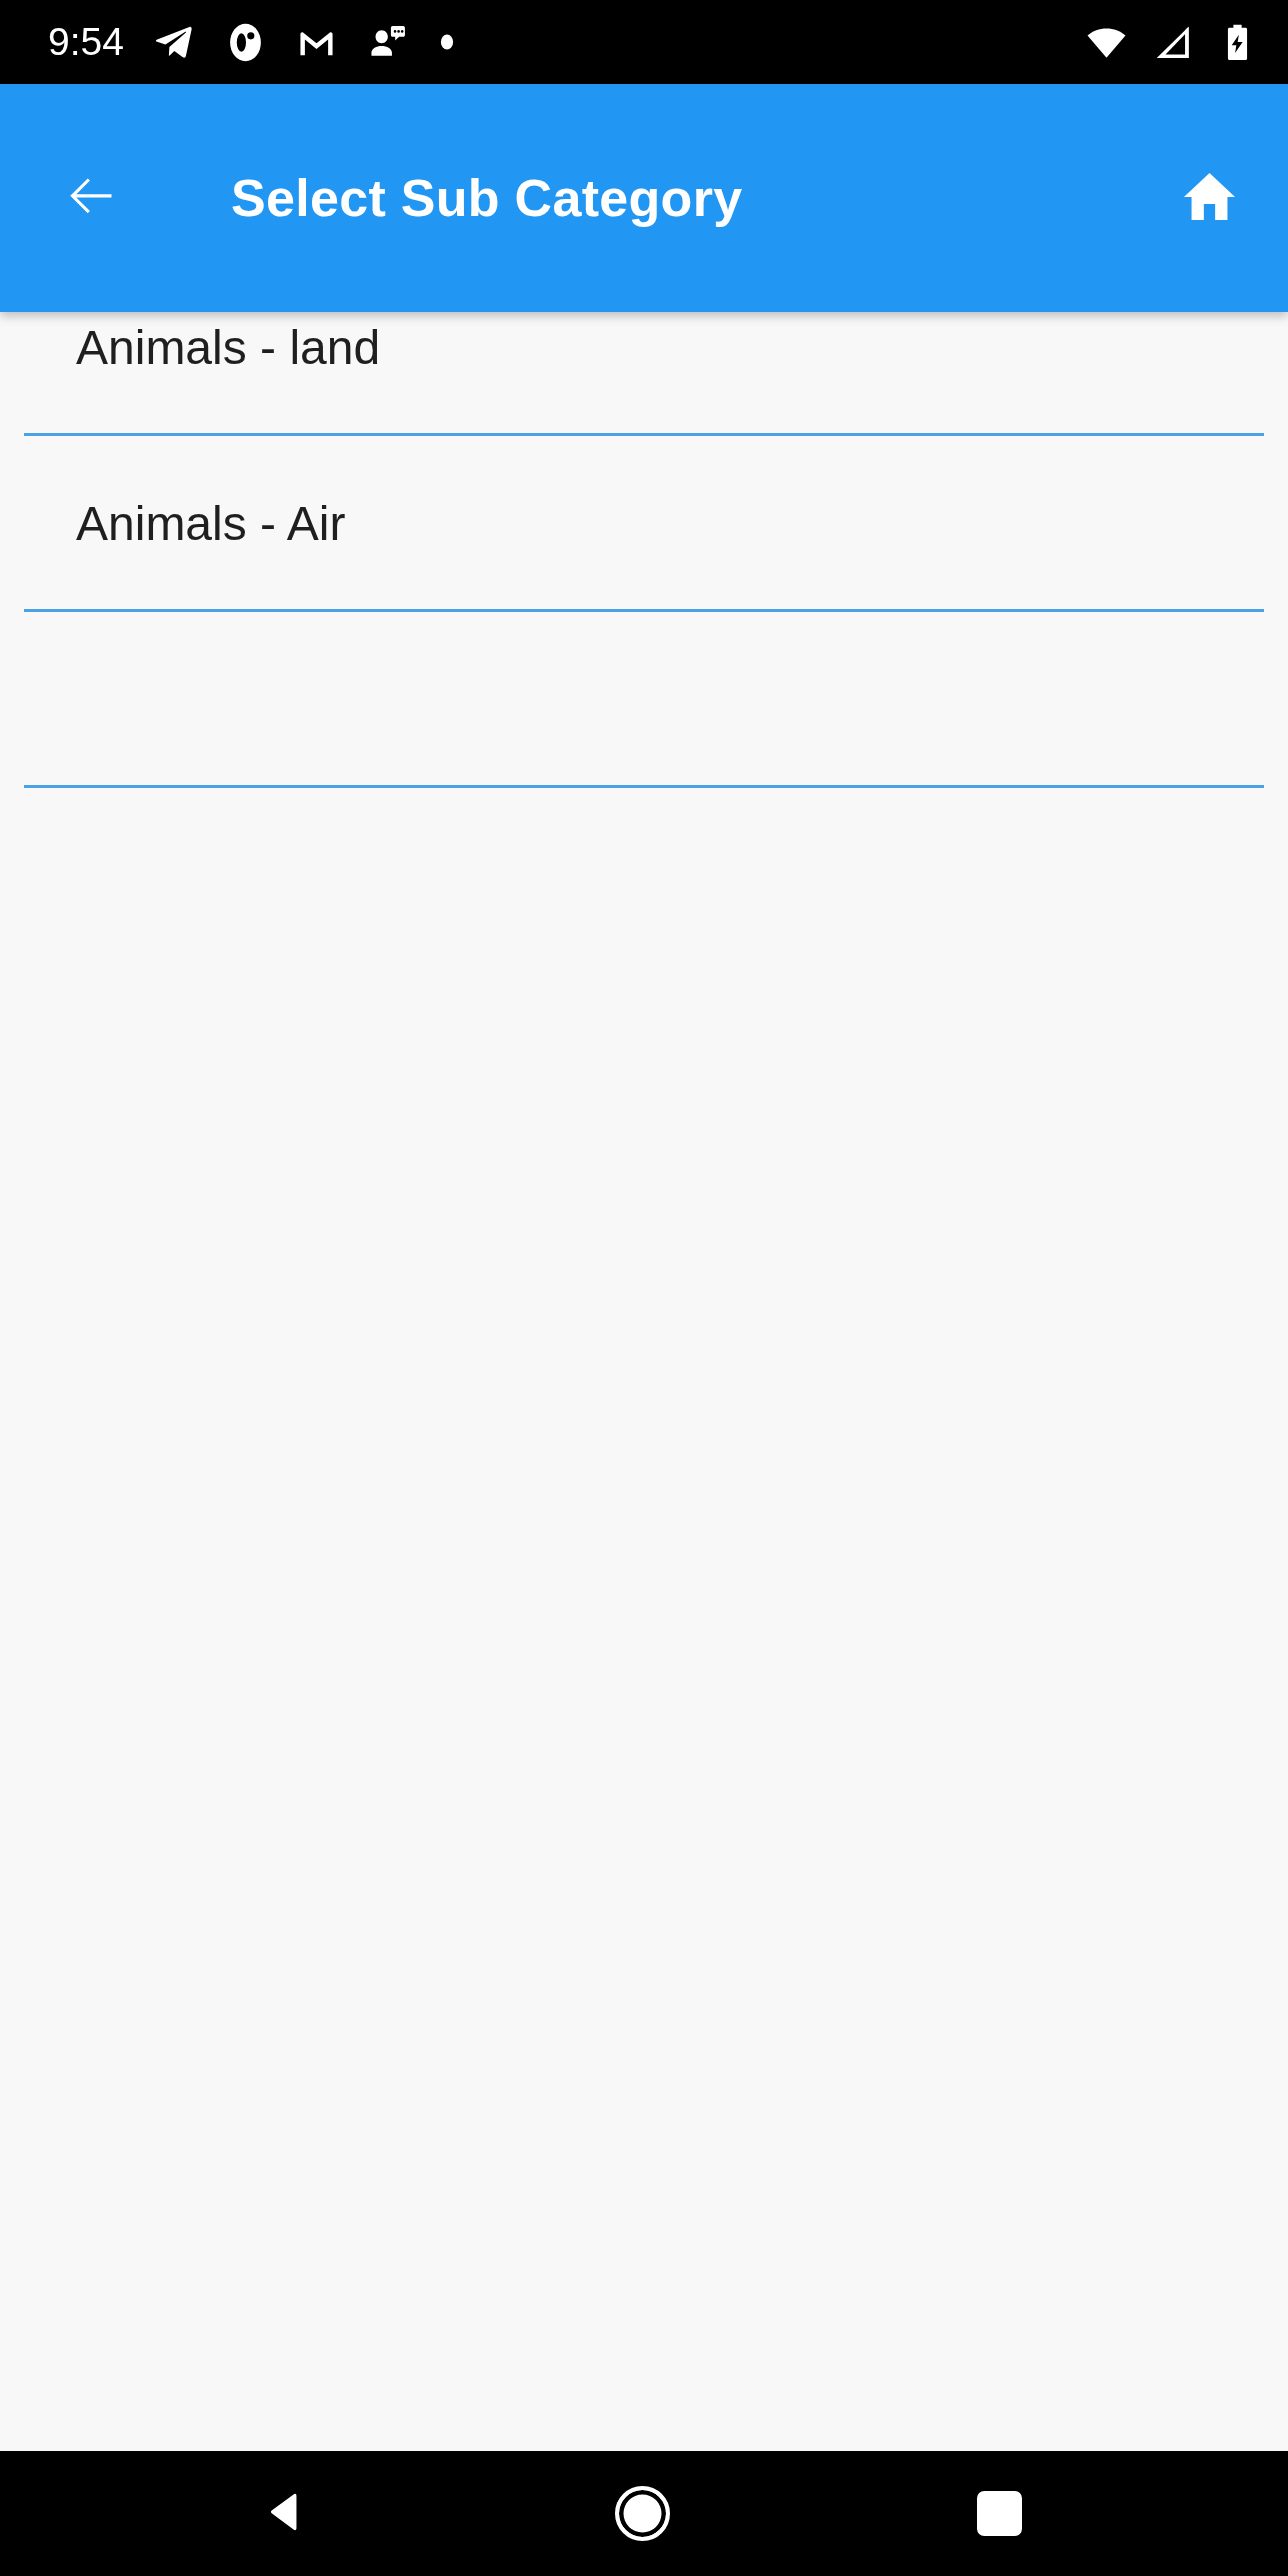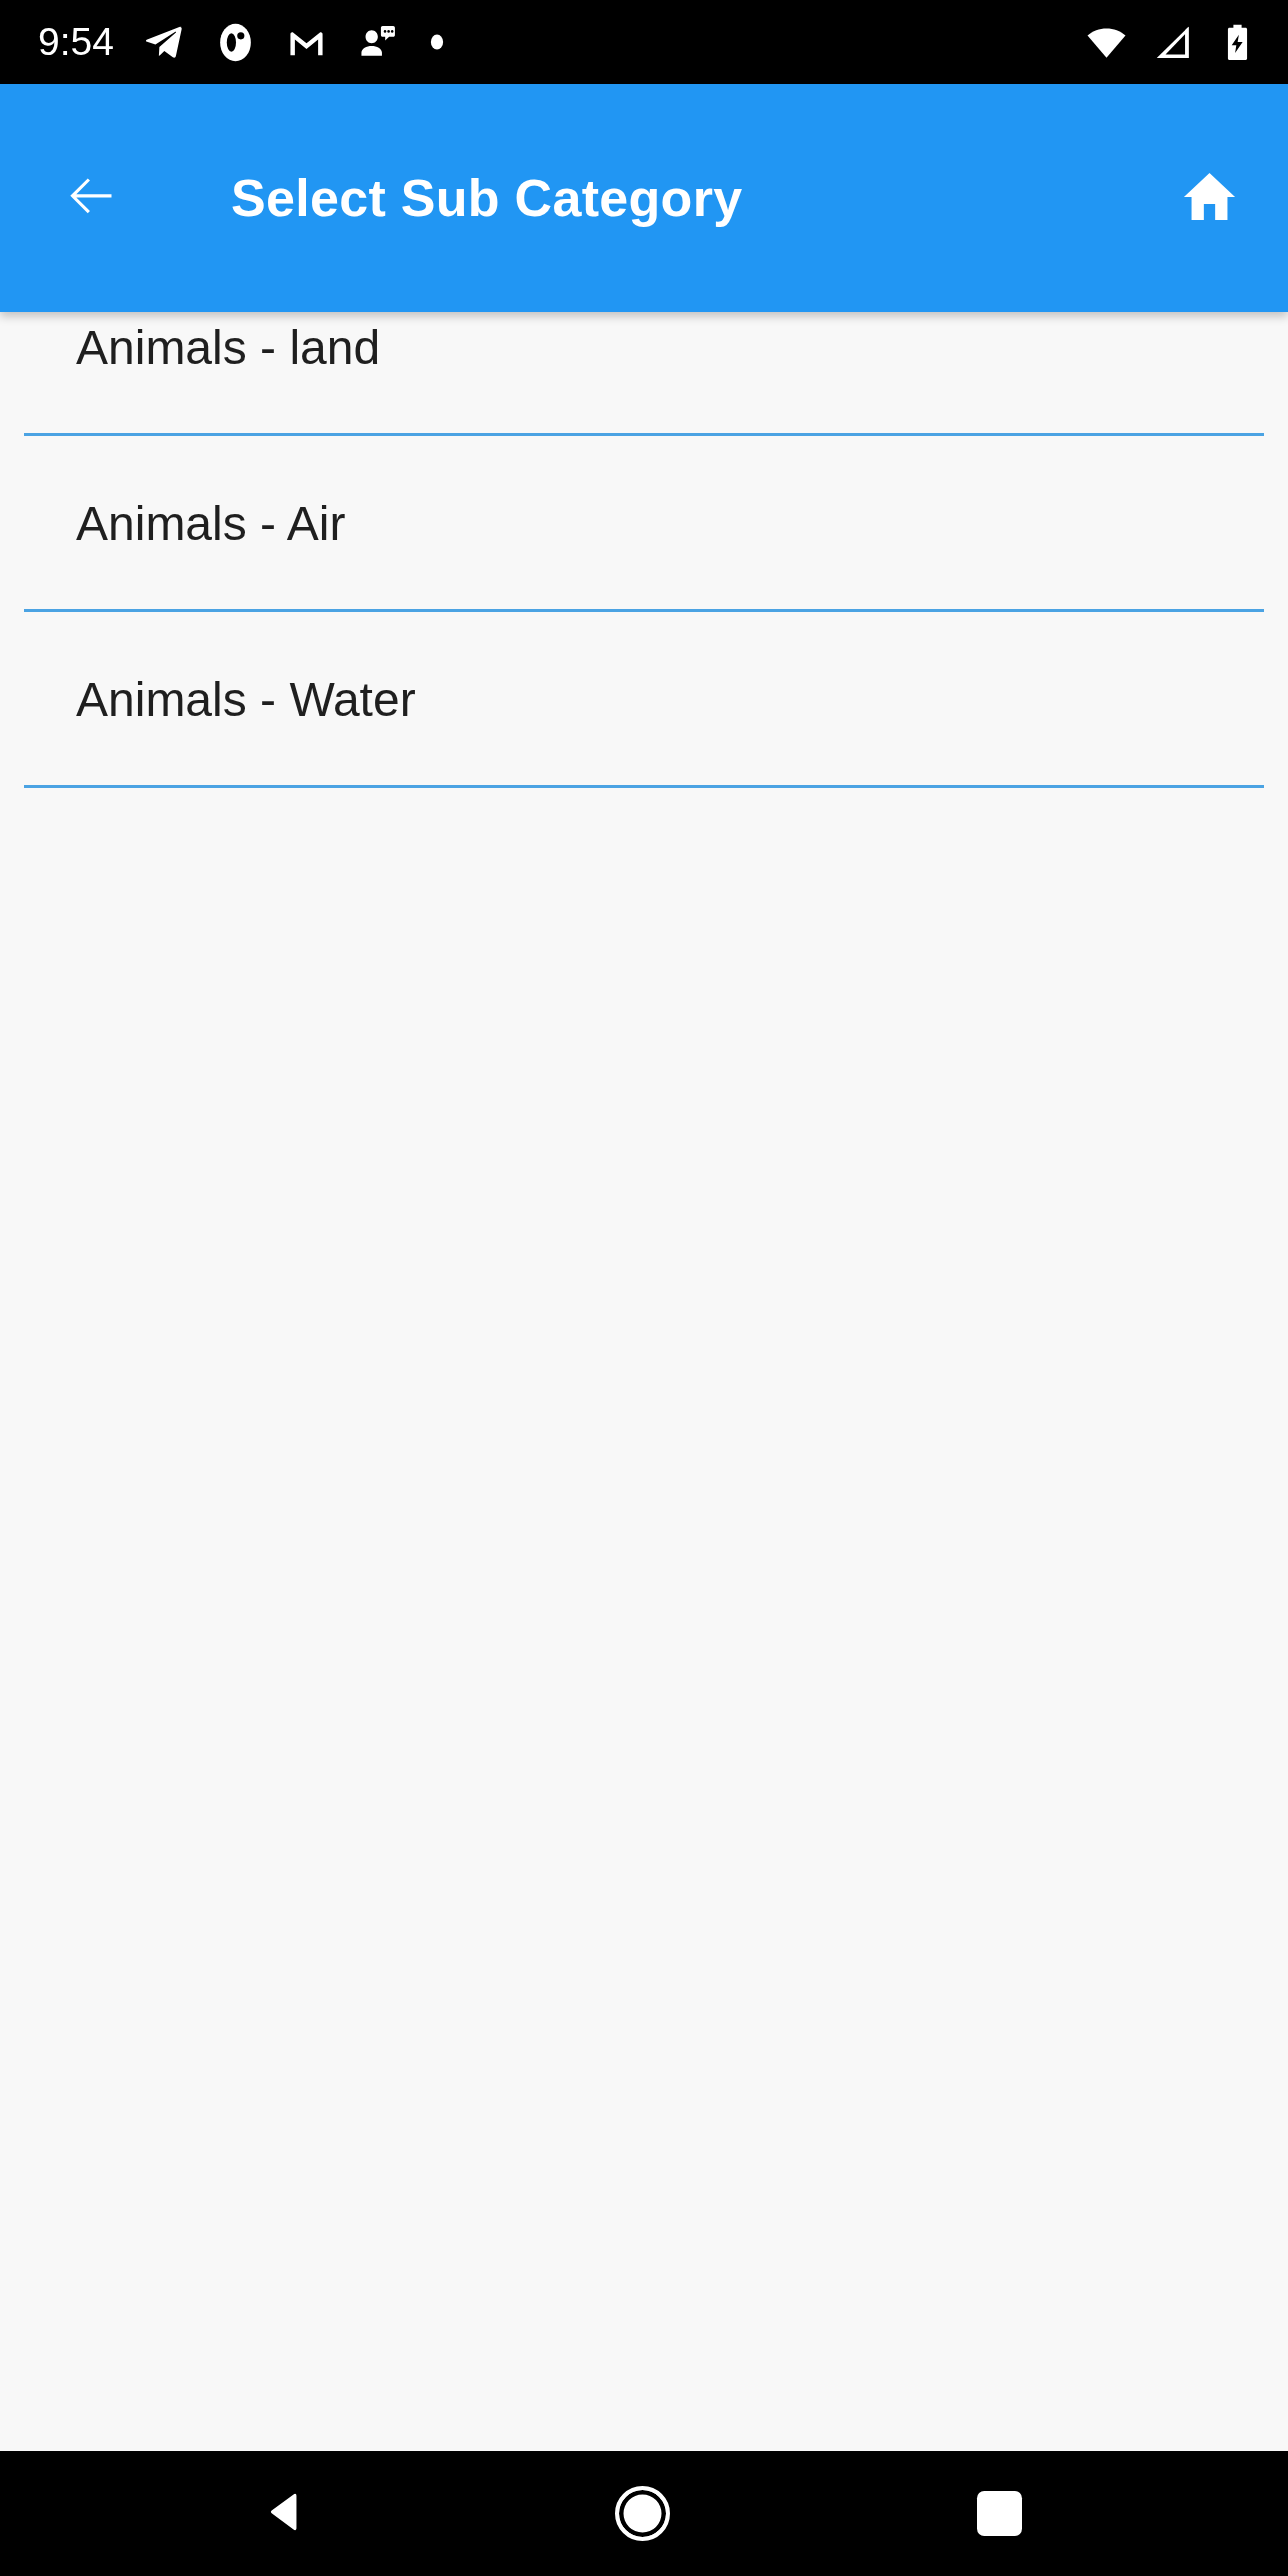--- a/index.html
+++ b/index.html
@@ -26,21 +26,21 @@
     height: 84px;
     background: #000000;
     display: flex;
     align-items: center;
     z-index: 30;
   }
   #status-left {
     display: flex;
     align-items: center;
     height: 100%;
-    padding-left: 38px;
+    padding-left: 48px;
   }
   #status-clock {
     color: #FFFFFF;
     font-size: 39px;
     font-weight: 400;
     letter-spacing: 0px;
     line-height: 84px;
   }
   .status-icon {
     display: inline-flex;
@@ -273,21 +273,20 @@
       <span class="list-item-label">Animals - land</span>
       <span class="list-divider"></span>
     </div>
 
     <div class="list-item">
       <span class="list-item-label">Animals - Air</span>
       <span class="list-divider"></span>
     </div>
 
     <div class="list-item">
-      <span class="list-item-label">Animals - Water</span>
       <span class="list-divider"></span>
     </div>
 
   </div>
 
   <div id="nav-bar">
 
     <div class="nav-button" id="nav-back">
       <span>
         <svg width="50" height="50" viewBox="0 0 24 24">

